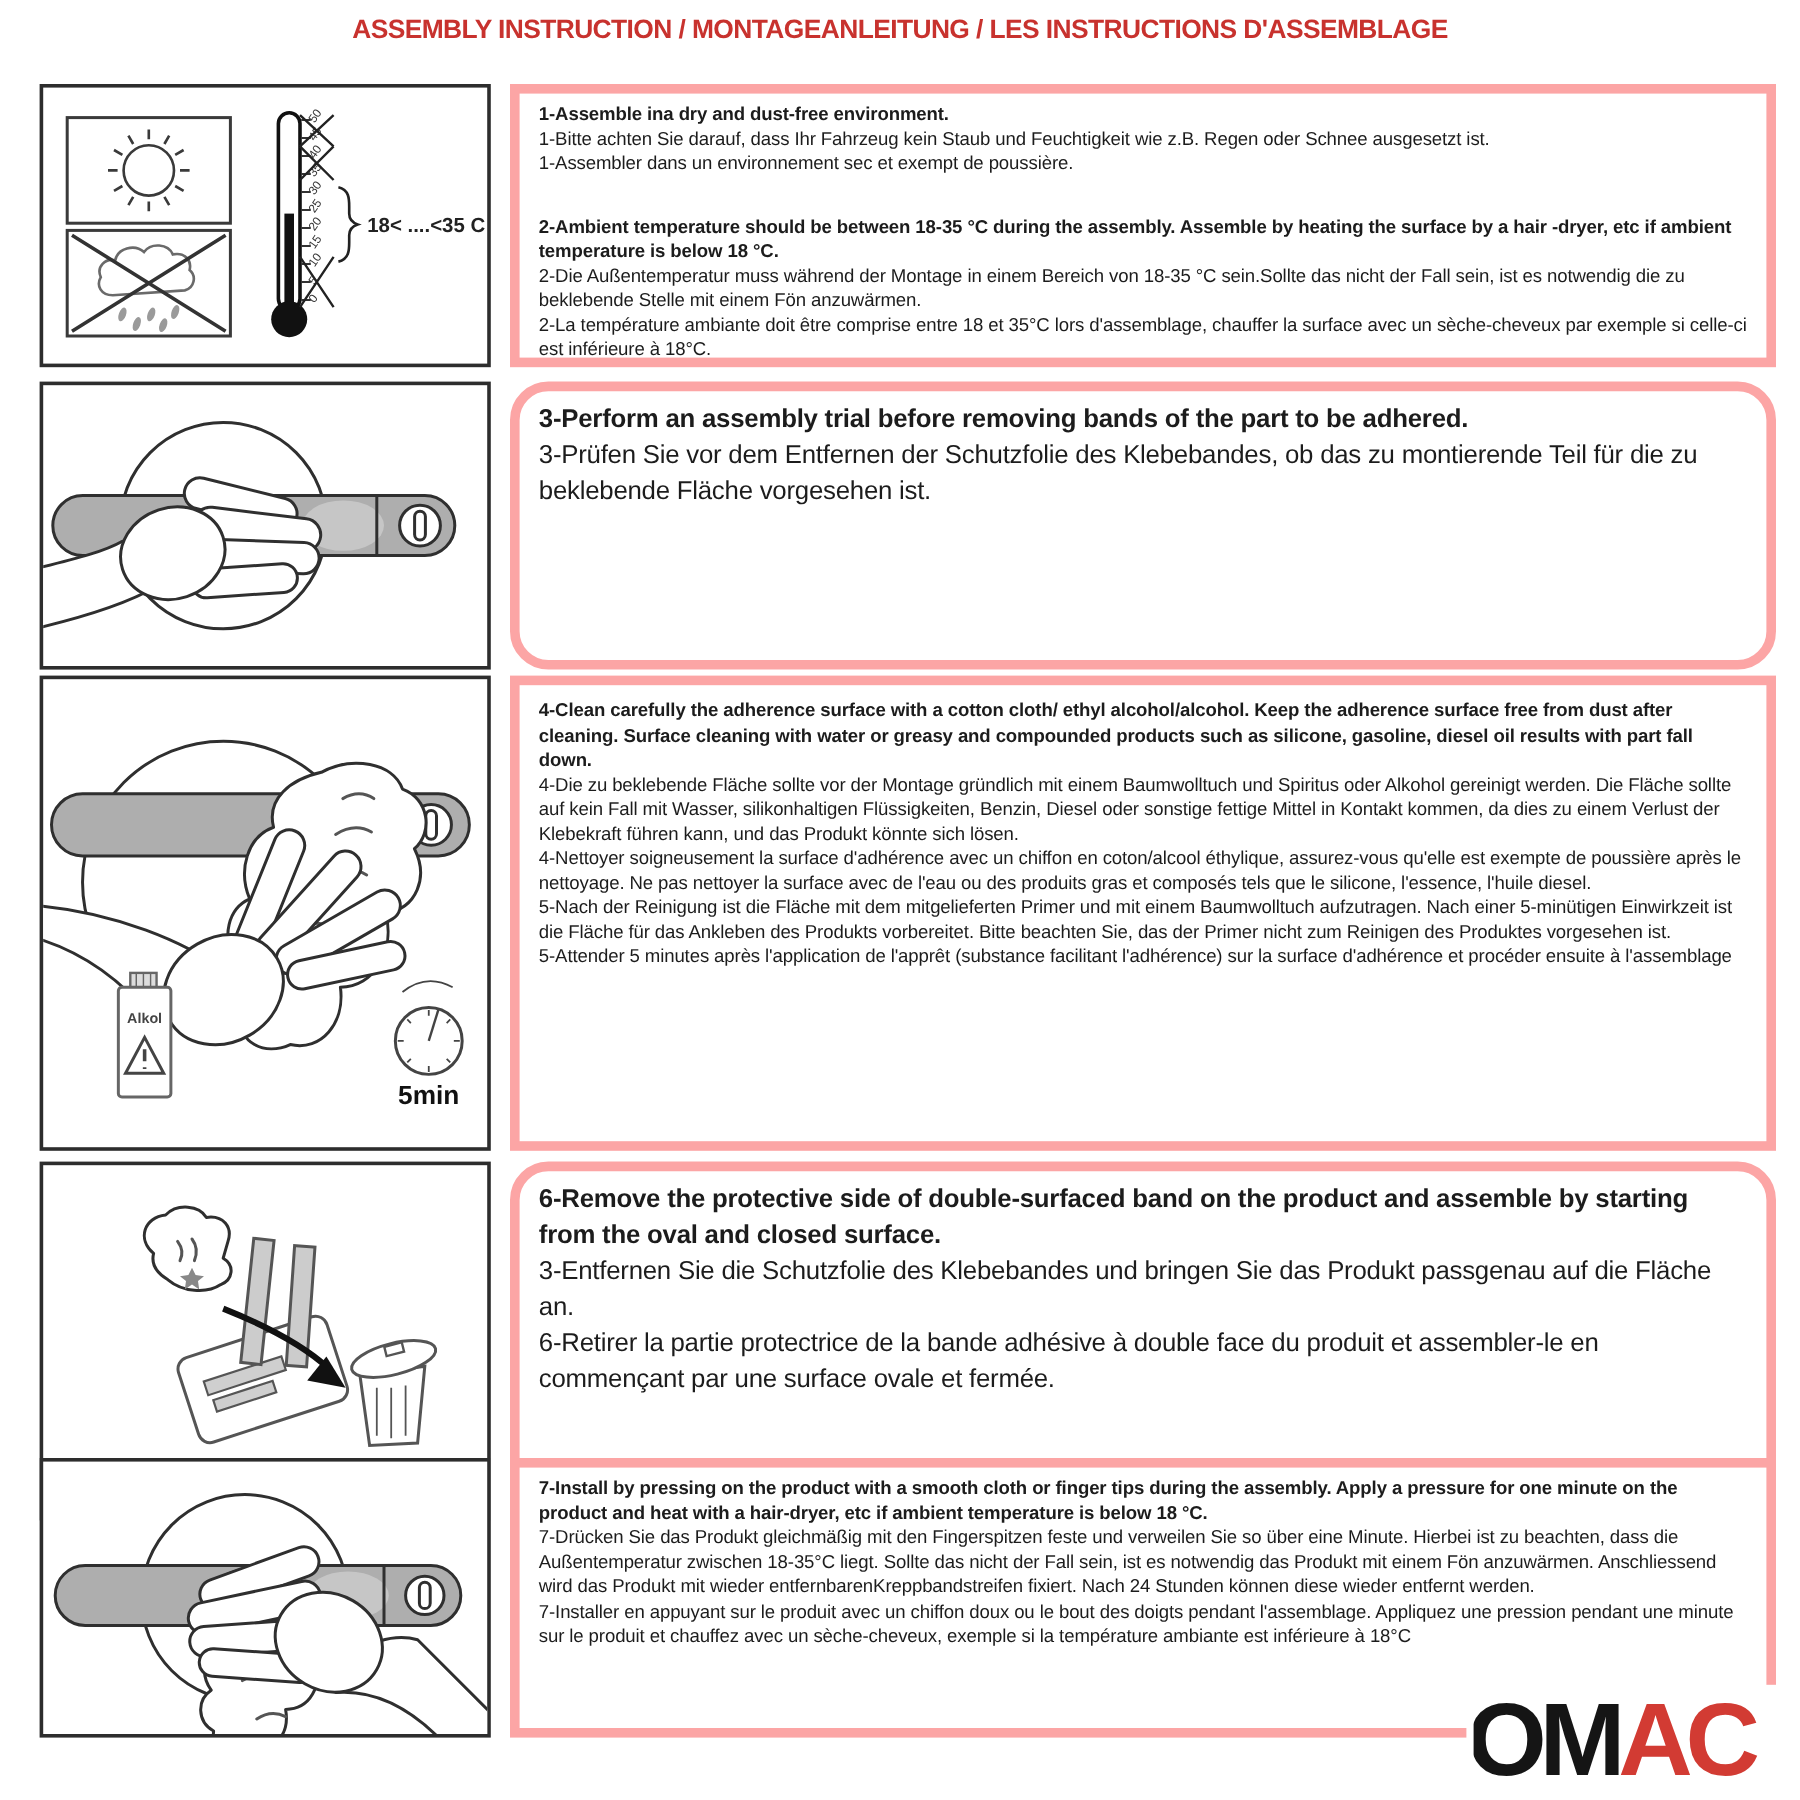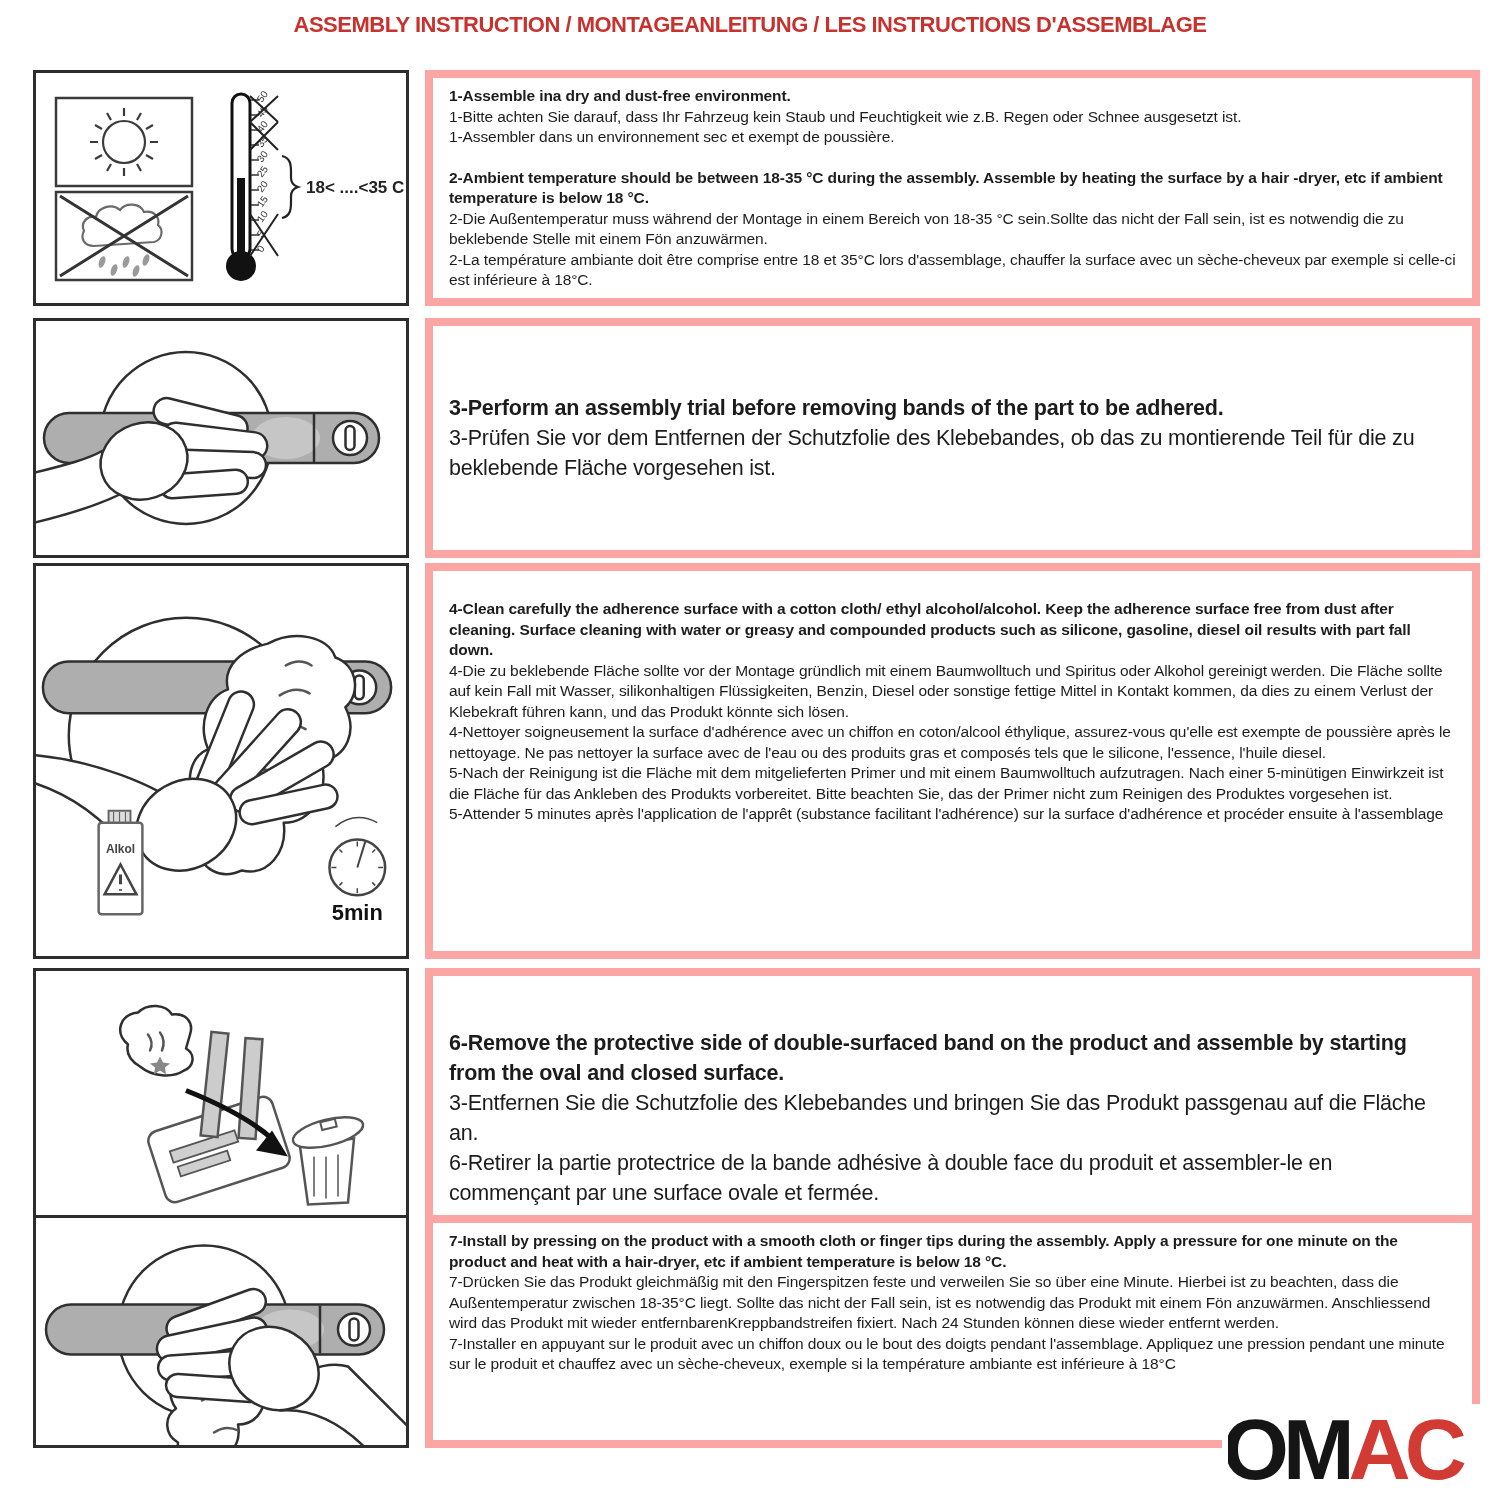--- a/index.html
+++ b/index.html
@@ -7,26 +7,26 @@
   .page-title{position:absolute;top:12px;left:40px;width:1420px;text-align:center;font-size:22px;font-weight:bold;color:#c8322e;letter-spacing:-0.5px;white-space:nowrap;}
   .row{position:absolute;left:33px;width:1447px;}
   .r1{top:70px;height:236px;}
   .r2{top:318px;height:240px;}
   .r3{top:563px;height:396px;}
   .r4{top:968px;height:299px;}
   .r5{top:1215px;height:233px;}
   .illus{position:absolute;left:0;top:0;width:376px;height:100%;border:3px solid #2d2d2d;background:#fff;box-sizing:border-box;}
   .illus svg{display:block;width:100%;height:100%;}
   .textbox{position:absolute;left:392px;top:0;width:1055px;height:100%;border:8px solid #fca5a5;background:#fff;box-sizing:border-box;display:flex;flex-direction:column;justify-content:flex-start;padding:8px 16px;}
-  .textbox.center{justify-content:center;}
+  .textbox.center{border-radius:32px;}
   p{margin:0;}
   .p-sm{font-size:15.5px;line-height:20.5px;letter-spacing:-0.1px;}
   .p-lg{font-size:21.5px;line-height:30px;letter-spacing:-0.2px;}
   .b{font-weight:bold;}
-  .gap{margin-top:20px;}
+  .gap{margin-top:32px;}
   .logo-wrap{position:absolute;left:1222px;top:1404px;width:278px;height:96px;background:#fff;display:flex;align-items:center;justify-content:flex-end;}
   .lw{stroke:#2f2f2f;stroke-width:2.5;fill:#fff;stroke-linejoin:round;stroke-linecap:round;}
   .gray{fill:#aeaeae;}
   .thin{stroke:#555;stroke-width:2.5;fill:none;stroke-linecap:round;stroke-linejoin:round;}
 </style>
 </head>
 <body>
 
 <div class="page-title">ASSEMBLY INSTRUCTION / MONTAGEANLEITUNG / LES INSTRUCTIONS D'ASSEMBLAGE</div>
 
@@ -154,21 +154,21 @@
         <circle cx="322" cy="303" r="28" fill="#fff" stroke="#444" stroke-width="2.5"></circle>
         <g stroke="#444" stroke-width="1.5">
           <path d="M322,277 v5 M322,324 v5 M296,303 h5 M343,303 h5 M304,285 l3,3 M337,318 l3,3 M340,285 l-3,3 M307,318 l-3,3"></path>
         </g>
         <path d="M322,303 L330,277" stroke="#444" stroke-width="2"></path>
         <path d="M300,262 Q320,246 342,258" stroke="#444" stroke-width="1.5" fill="none"></path>
         <text x="322" y="356" text-anchor="middle" font-size="22" font-weight="bold" fill="#111">5min</text>
       </g>
     </svg>
   </div>
-  <div class="textbox" style="padding-top:28px;">
+  <div class="textbox" style="padding-top:12px;">
     <p class="p-sm b">4-Clean carefully the adherence surface with a cotton cloth/ ethyl alcohol/alcohol. Keep the adherence surface free from dust after cleaning. Surface cleaning with water or greasy and compounded products such as silicone, gasoline, diesel oil results with part fall down.</p>
     <p class="p-sm">4-Die zu beklebende Fläche sollte vor der Montage gründlich mit einem Baumwolltuch und Spiritus oder Alkohol gereinigt werden. Die Fläche sollte auf kein Fall mit Wasser, silikonhaltigen Flüssigkeiten, Benzin, Diesel oder sonstige fettige Mittel in Kontakt kommen, da dies zu einem Verlust der Klebekraft führen kann, und das Produkt könnte sich lösen.</p>
     <p class="p-sm">4-Nettoyer soigneusement la surface d'adhérence avec un chiffon en coton/alcool éthylique, assurez-vous qu'elle est exempte de poussière après le nettoyage. Ne pas nettoyer la surface avec de l'eau ou des produits gras et composés tels que le silicone, l'essence, l'huile diesel.</p>
     <p class="p-sm">5-Nach der Reinigung ist die Fläche mit dem mitgelieferten Primer und mit einem Baumwolltuch aufzutragen. Nach einer 5-minütigen Einwirkzeit ist die Fläche für das Ankleben des Produkts vorbereitet. Bitte beachten Sie, das der Primer nicht zum Reinigen des Produktes vorgesehen ist.</p>
     <p class="p-sm">5-Attender 5 minutes après l'application de l'apprêt (substance facilitant l'adhérence) sur la surface d'adhérence et procéder ensuite à l'assemblage</p>
   </div>
 </div>
 
 <div class="row r4">
   <div class="illus">

